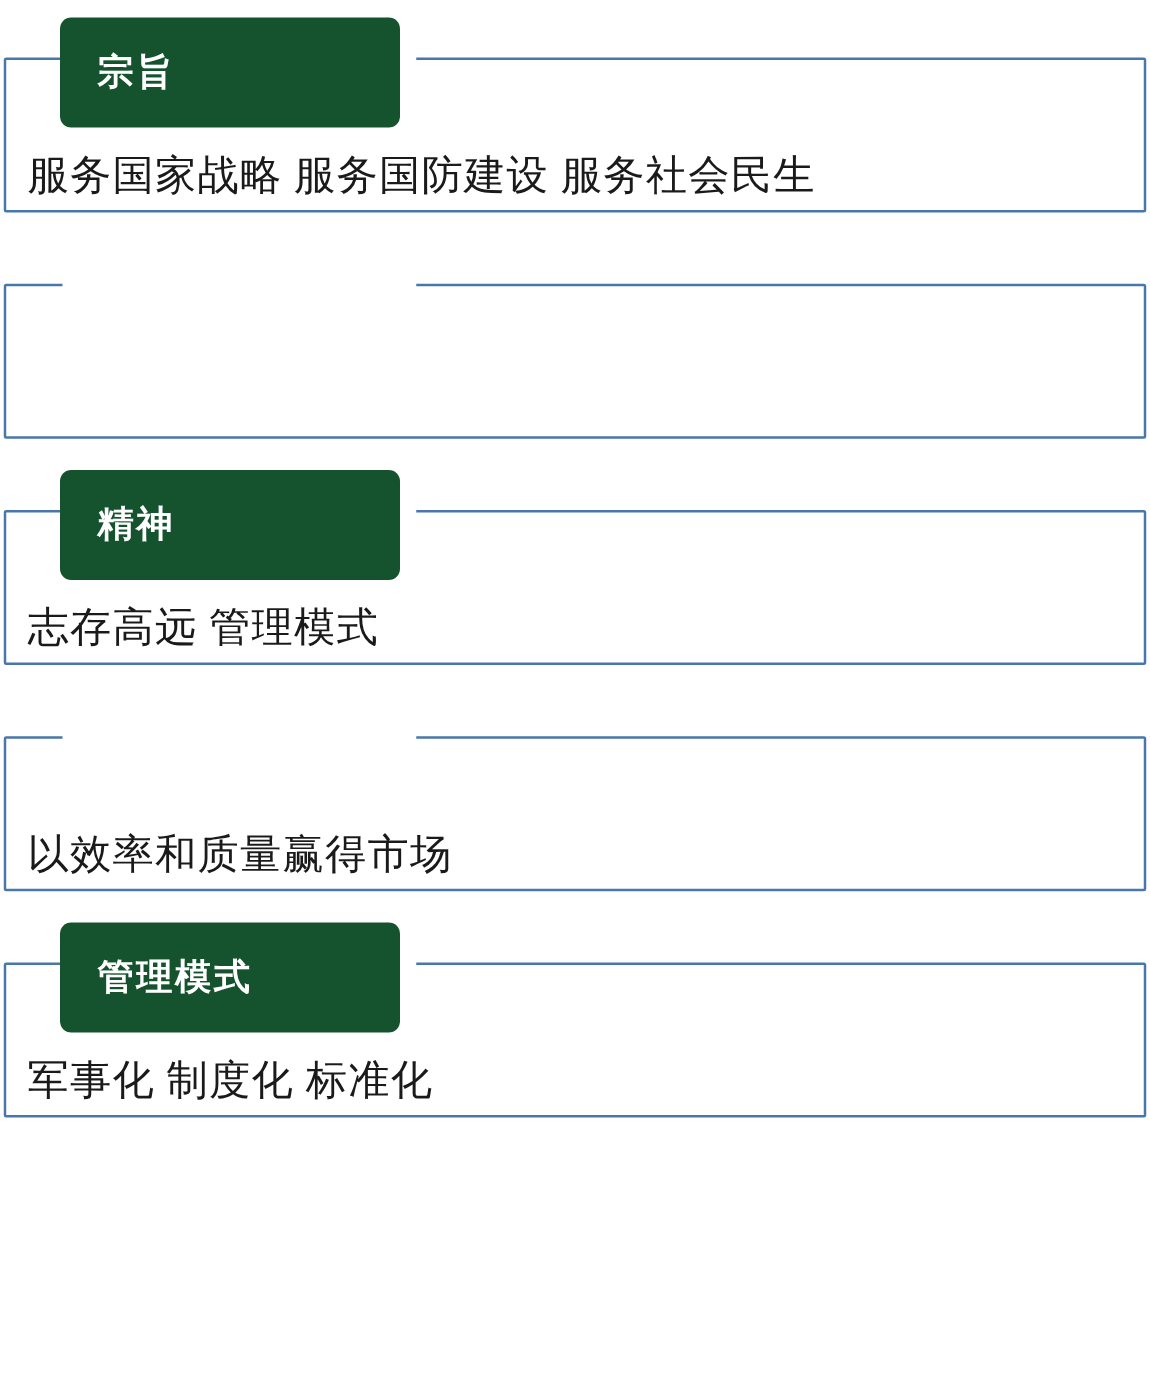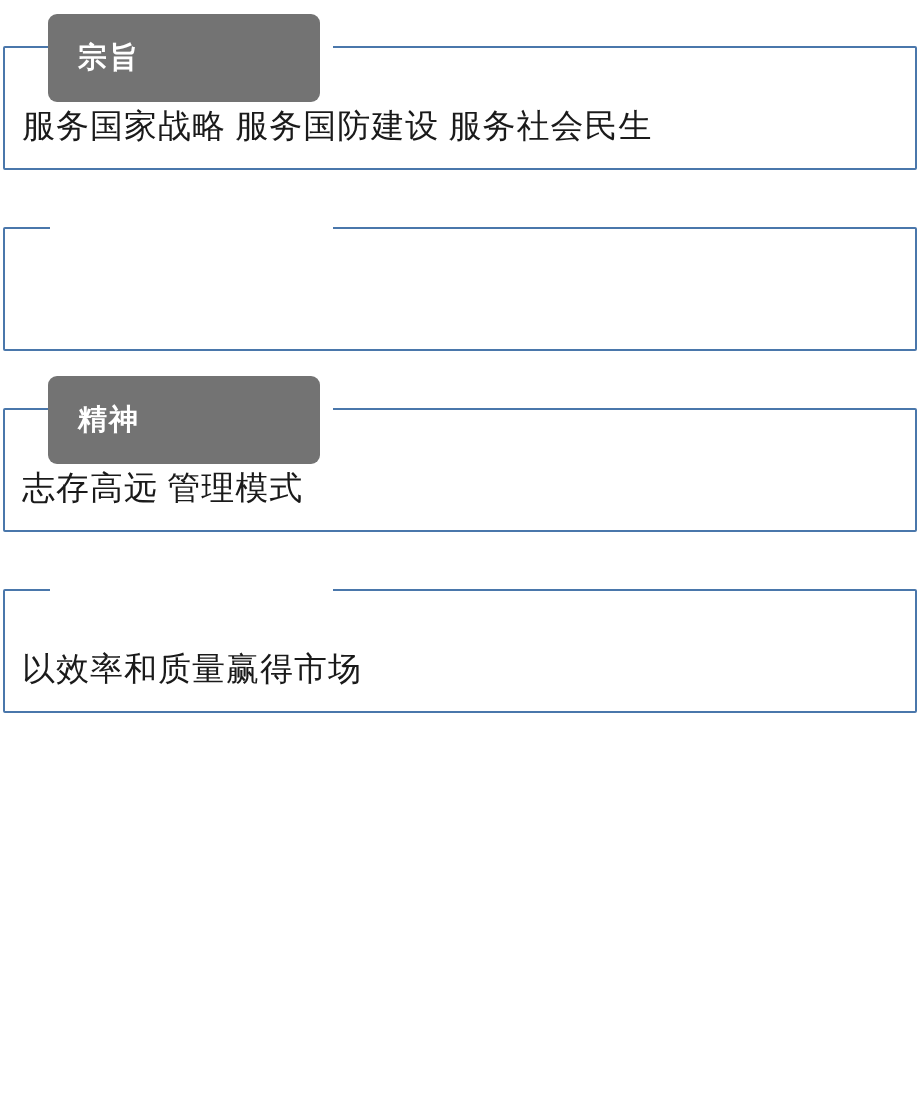--- a/index.html
+++ b/index.html
@@ -45,39 +45,39 @@
     width: 283px;
     height: 7px;
     background: #ffffff;
   }
   .label {
     position: absolute;
     left: 48px;
     top: 14px;
     width: 272px;
     height: 88px;
-    background: #737373;
+    background: #14532d;
     border-radius: 9px;
     box-sizing: border-box;
     display: flex;
     align-items: center;
     z-index: 3;
   }
   .label-text {
     color: #ffffff;
     font-size: 29px;
     font-weight: bold;
     letter-spacing: 2px;
     padding-left: 30px;
     font-family: "Liberation Sans", sans-serif;
   }
   .body-text {
     position: absolute;
     left: 22px;
-    top: 104px;
+    top: 118px;
     font-size: 33px;
     color: #1a1a1a;
     letter-spacing: 1px;
     white-space: nowrap;
     font-family: "Liberation Serif", serif;
     z-index: 2;
     text-align: center;
   }
 </style>
 </head>
@@ -111,15 +111,24 @@
     <div class="body-text">志存高远  管理模式</div>
   </div>
 
   <div class="section">
     <div class="frame">
       <div class="frame-notch"></div>
     </div>
     <div class="body-text">以效率和质量赢得市场</div>
   </div>
 
+  <div class="section">
+    <div class="frame">
+      <div class="frame-notch"></div>
+    </div>
+    <div class="label">
+      <span class="label-text">管理模式</span>
+    </div>
+    <div class="body-text">军事化  制度化  标准化</div>
+  </div>
 
 
 </div>
 
 </body></html>

